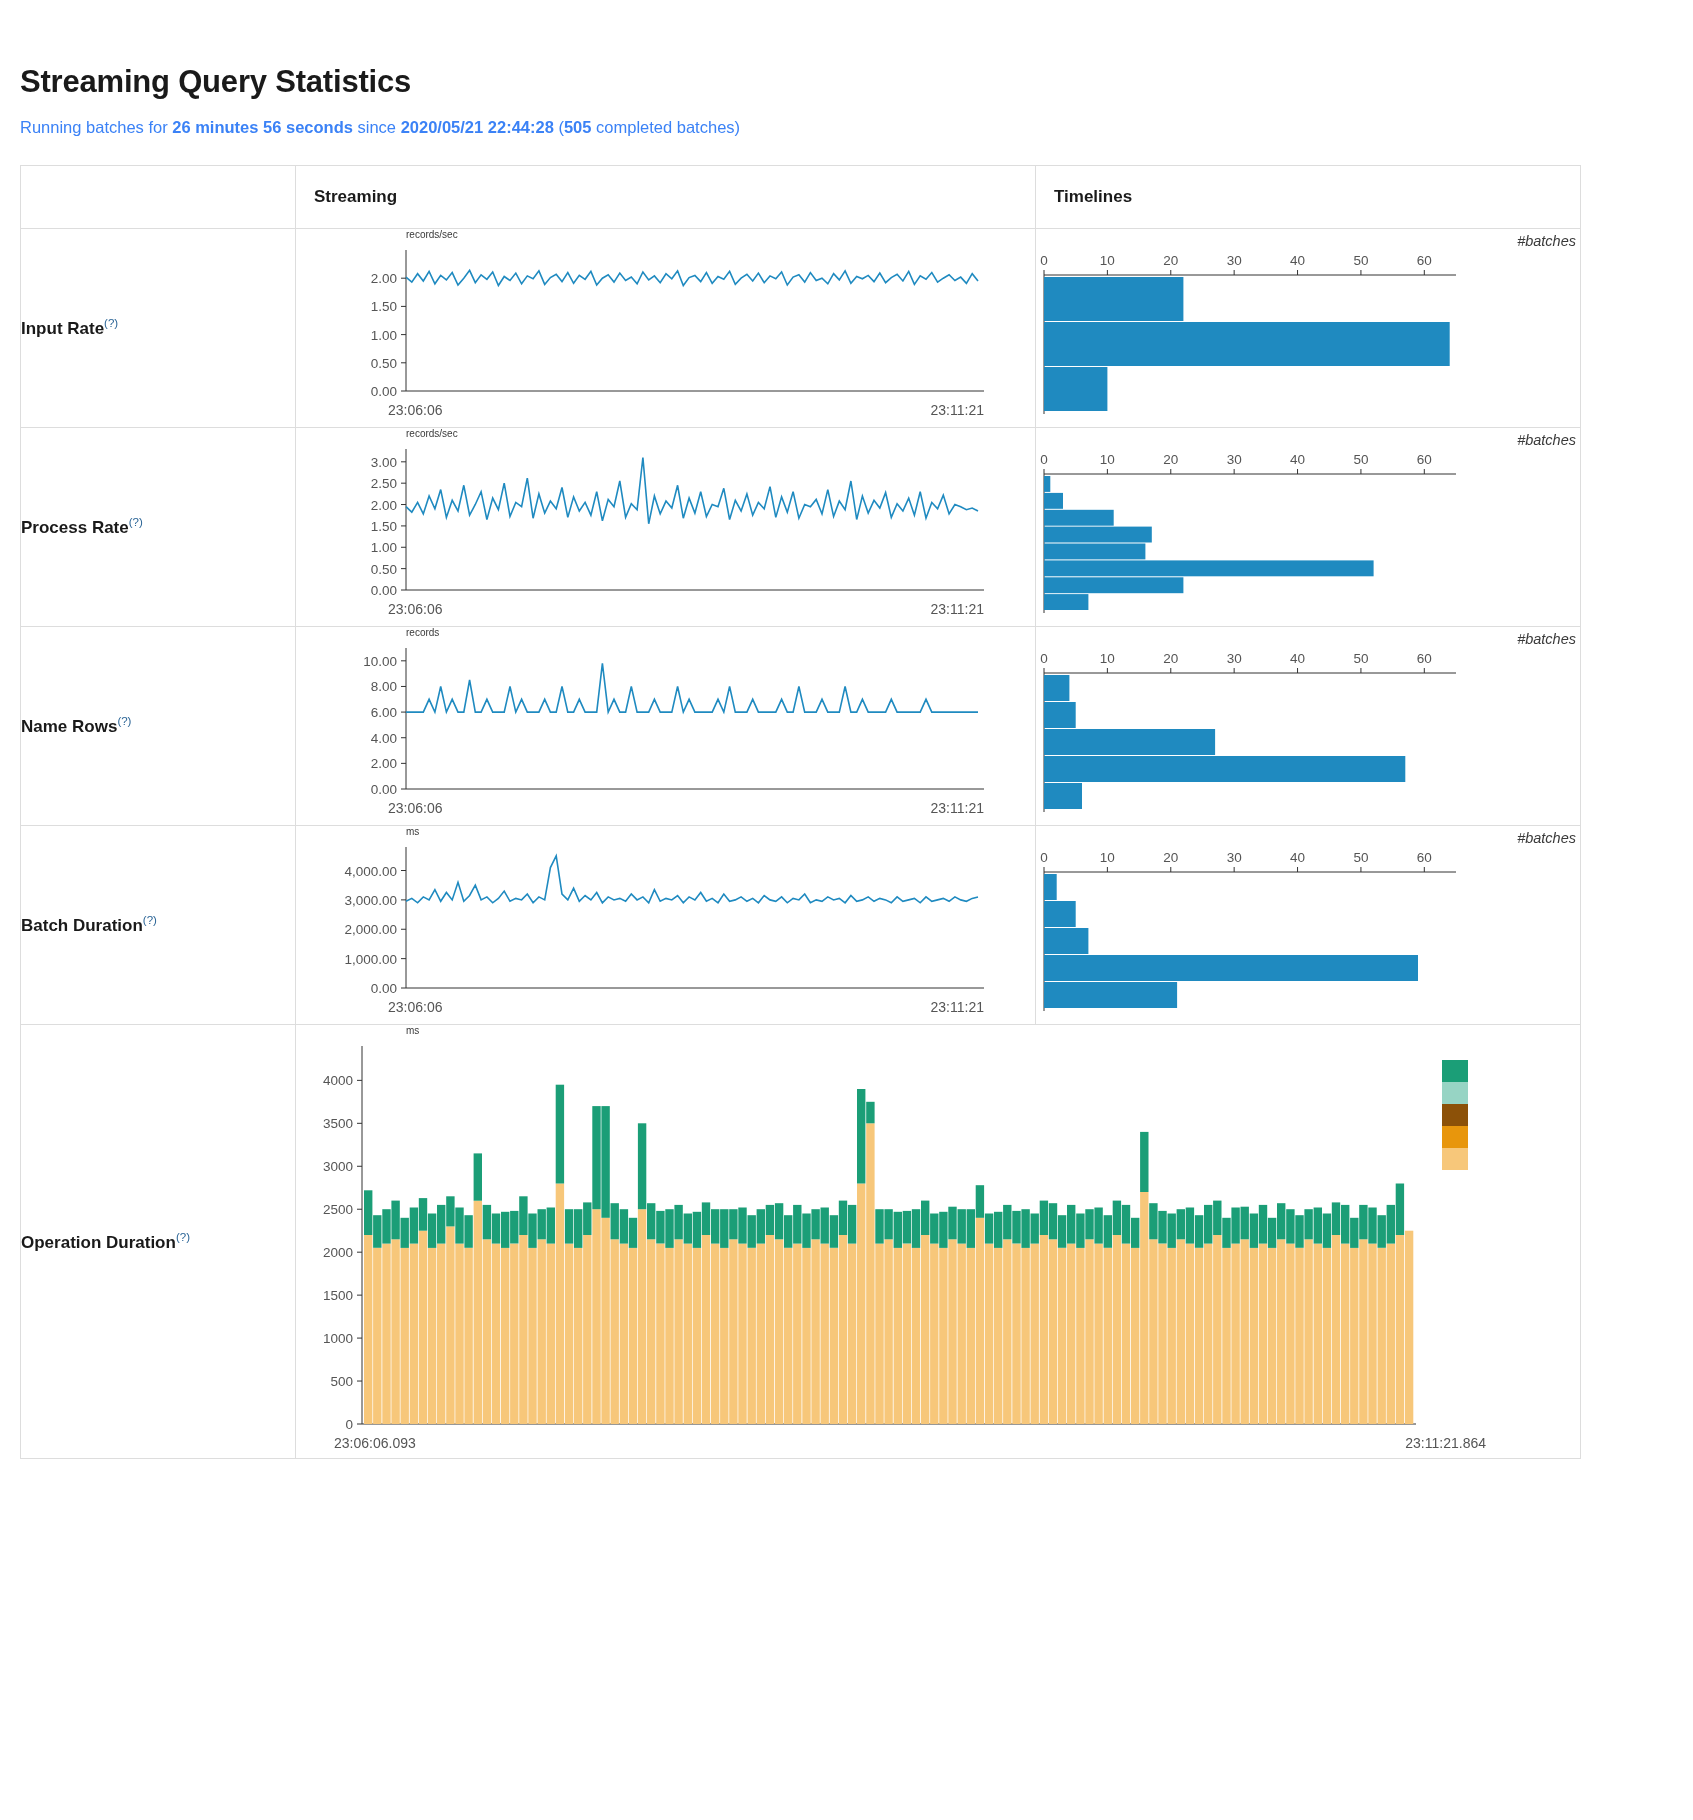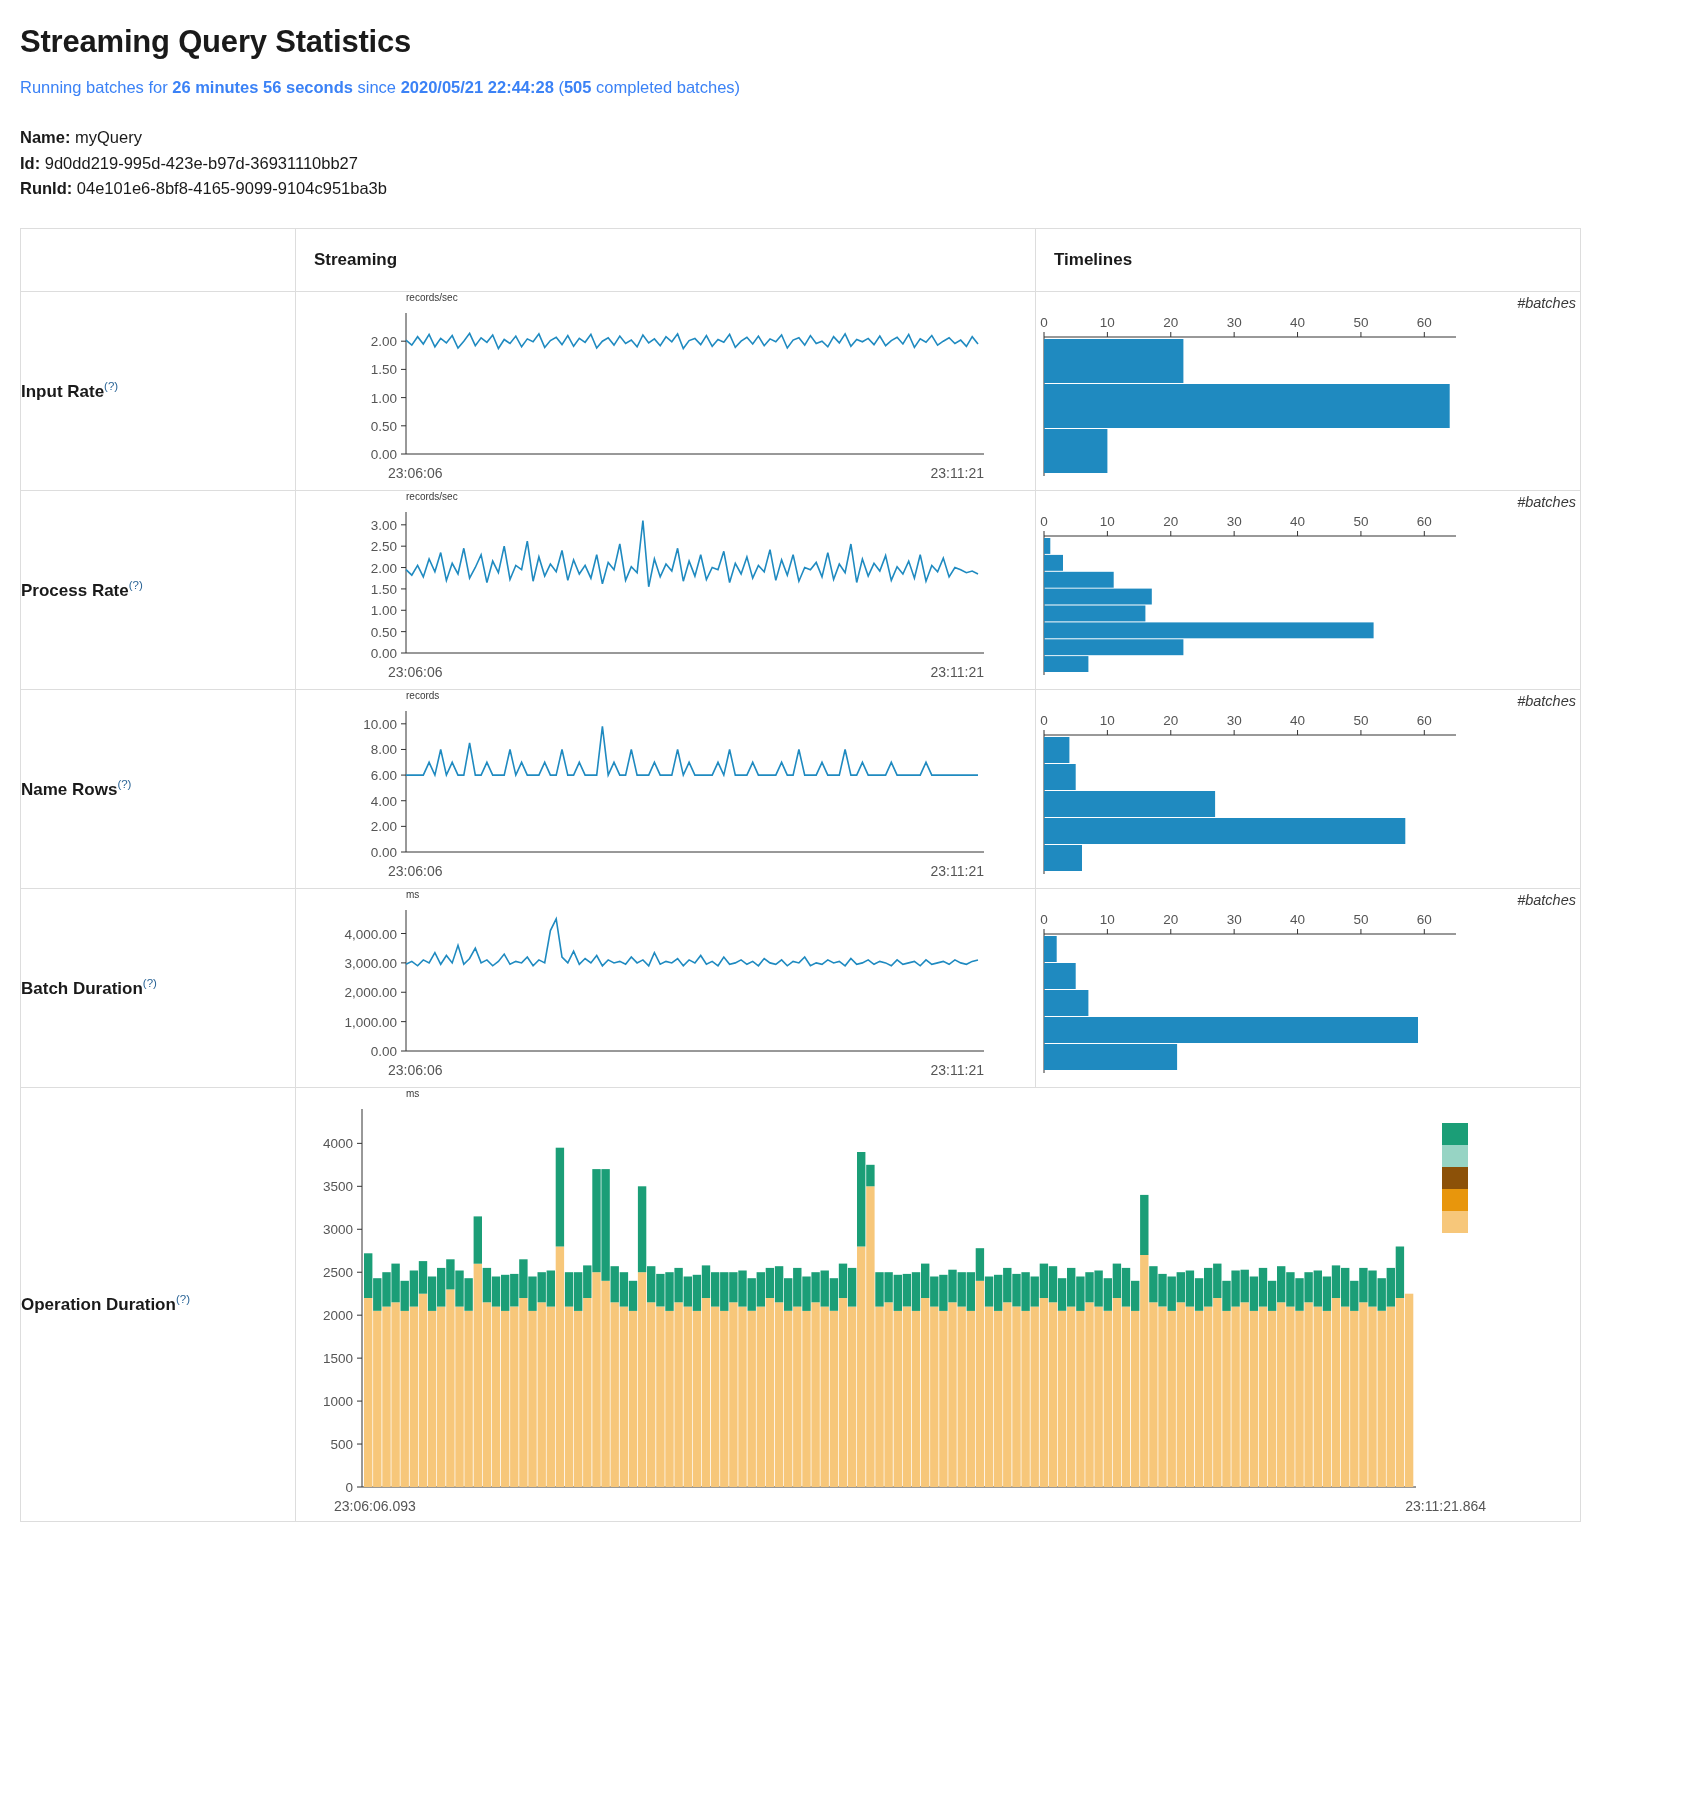--- a/index.html
+++ b/index.html
@@ -11,20 +11,21 @@
   }
   body {
     width: 1693px;
     min-height: 1820px;
     -webkit-font-smoothing: antialiased;
   }
   .page {
     padding: 18px 20px 10px 20px;
     box-sizing: border-box;
     width: 1347px;
+    margin-top: 40px;
   }
   h1.title {
     font-size: 31px;
     font-weight: bold;
     margin: 6px 0 18px 0;
     letter-spacing: -0.2px;
   }
   .subtitle {
     font-size: 16.5px;
     margin: 0 0 28px 0;
@@ -97,34 +98,20 @@
 <body>
 
 <div class="page">
 
   <h1 class="title">Streaming Query Statistics</h1>
 
   <div class="subtitle">
     <span>Running batches for </span><b>26 minutes 56 seconds</b><span> since </span><b>2020/05/21 22:44:28</b><span> (</span><b>505</b><span> completed batches)</span>
   </div>
 
-  <div class="meta">
-    <div>
-      <span class="k">Name:</span>
-      <span>myQuery</span>
-    </div>
-    <div>
-      <span class="k">Id:</span>
-      <span>9d0dd219-995d-423e-b97d-36931110bb27</span>
-    </div>
-    <div>
-      <span class="k">RunId:</span>
-      <span>04e101e6-8bf8-4165-9099-9104c951ba3b</span>
-    </div>
-  </div>
 
   <table class="stats">
     <colgroup>
       <col class="c-label">
         <col class="c-time">
         <col class="c-hist">
     </colgroup>
     <thead>
       <tr>
         <th></th>

